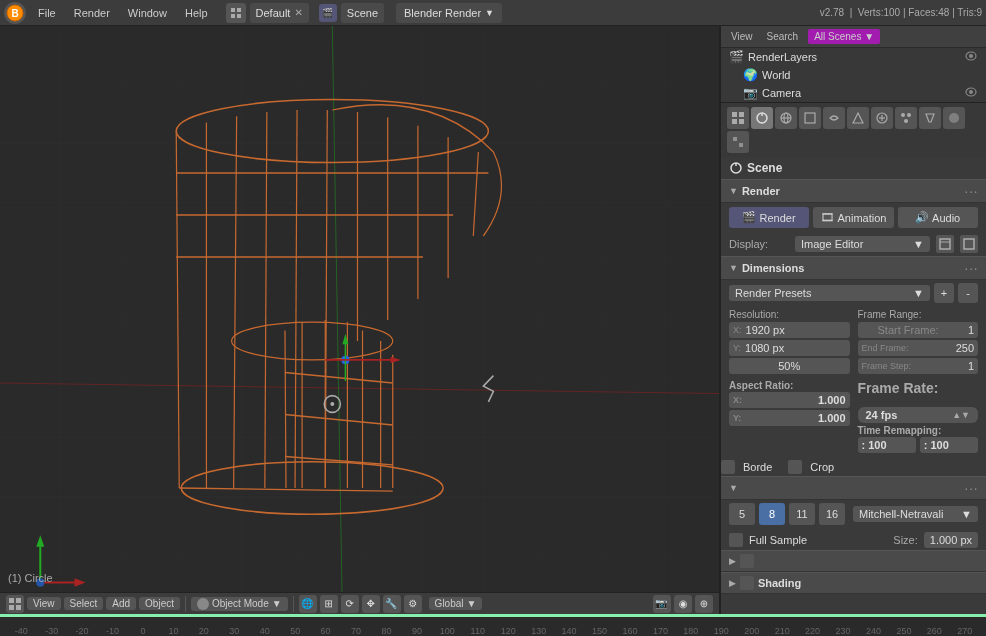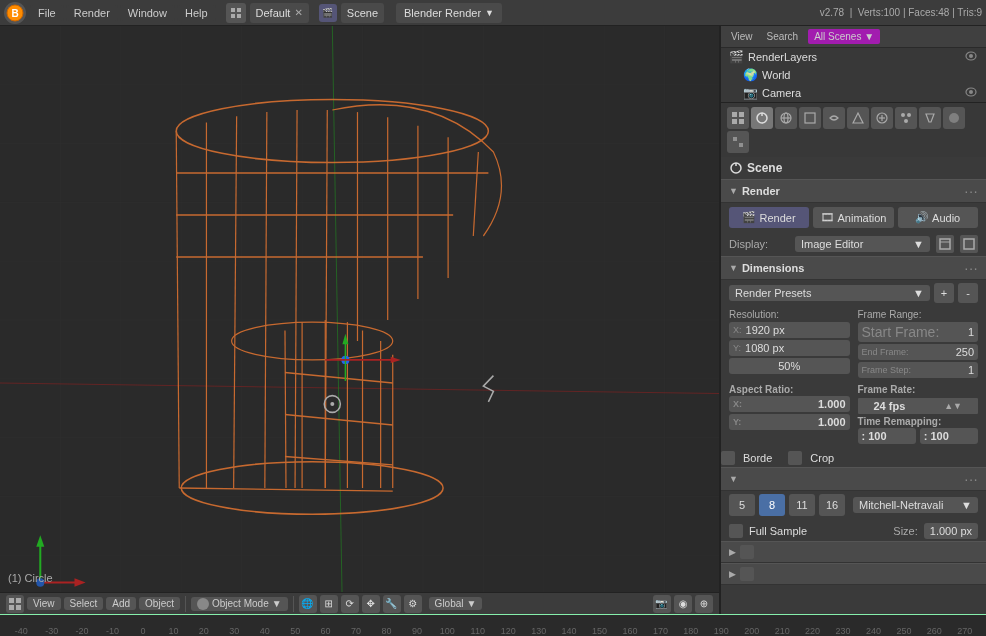--- a/index.html
+++ b/index.html
@@ -477,21 +477,21 @@
             <span style="font-size:9px;color:#888;margin-right:4px;">Y:</span>
             <span style="font-size:11px;color:#ddd;">1080 px</span>
           </div>
           <div style="background:#555;border-radius:3px;padding:2px 4px;margin-top:2px;text-align:center;cursor:pointer;">
             <span style="font-size:11px;color:#ddd;">50%</span>
           </div>
         </div>
         <div style="flex:1;">
           <div style="font-size:10px;color:#aaa;padding:1px 0;">Frame Range:</div>
           <div style="display:flex;align-items:center;background:#555;border-radius:3px;padding:2px 4px;margin-top:1px;cursor:pointer;">
-            <span style="font-size:14px;color:#888;margin-right:2px;">Start Frame:</span>
+            <span style="font-size:11px;color:#888;margin-right:2px;margin-left:16px;">Start Frame:</span>
             <span style="font-size:11px;color:#ddd;margin-left:auto;">1</span>
           </div>
           <div style="display:flex;align-items:center;background:#555;border-radius:3px;padding:2px 4px;margin-top:2px;cursor:pointer;">
             <span style="font-size:9px;color:#888;margin-right:2px;">End Frame:</span>
             <span style="font-size:11px;color:#ddd;margin-left:auto;">250</span>
           </div>
           <div style="display:flex;align-items:center;background:#555;border-radius:3px;padding:2px 4px;margin-top:2px;cursor:pointer;">
             <span style="font-size:9px;color:#888;margin-right:2px;">Frame Step:</span>
             <span style="font-size:11px;color:#ddd;margin-left:auto;">1</span>
           </div>
@@ -504,22 +504,22 @@
           <div style="display:flex;align-items:center;background:#555;border-radius:3px;padding:2px 4px;margin-top:1px;cursor:pointer;">
             <span style="font-size:9px;color:#888;">X:</span>
             <span style="font-size:11px;color:#ddd;margin-left:auto;">1.000</span>
           </div>
           <div style="display:flex;align-items:center;background:#555;border-radius:3px;padding:2px 4px;margin-top:2px;cursor:pointer;">
             <span style="font-size:9px;color:#888;">Y:</span>
             <span style="font-size:11px;color:#ddd;margin-left:auto;">1.000</span>
           </div>
         </div>
         <div style="flex:1;">
-          <div style="font-size:10px;color:#aaa;">Frame Rate:</div>
-          <div style="display:flex;align-items:center;background:#555;border-radius:1px;padding:2px 16px;margin-top:3px;cursor:pointer;">
+          <div style="font-size:14px;color:#aaa;">Frame Rate:</div>
+          <div style="display:flex;align-items:center;background:#555;border-radius:6px;padding:2px 8px;margin-top:11px;cursor:pointer;">
             <span style="font-size:11px;color:#ddd;">24 fps</span>
             <span style="font-size:9px;color:#aaa;margin-left:auto;">▲▼</span>
           </div>
           <div style="font-size:10px;color:#aaa;margin-top:2px;">Time Remapping:</div>
           <div style="display:flex;gap:4px;margin-top:1px;">
             <div style="flex:1;background:#555;border-radius:3px;padding:2px 4px;font-size:11px;color:#ddd;cursor:pointer;">: 100</div>
             <div style="flex:1;background:#555;border-radius:3px;padding:2px 4px;font-size:11px;color:#ddd;cursor:pointer;">: 100</div>
           </div>
         </div>
       </div>
@@ -563,27 +563,28 @@
       <div class="section-header">
         <span class="arrow">▶</span>
         <div class="check-box" style="width:14px;height:14px;background:#555;border-radius:2px;"></div>
       </div>
     </div>
 
     <div class="section">
       <div class="section-header">
         <span class="arrow">▶</span>
         <div class="check-box" style="width:14px;height:14px;background:#555;border-radius:2px;"></div>
+        <span class="title">Shading</span>
       </div>
     </div>
 
   </div>
 </div>
 
-<div style="height:22px;background:#2a2a2a;display:flex;align-items:center;border-top:1px solid #86efac;overflow:hidden;">
+<div style="height:22px;background:#2a2a2a;display:flex;align-items:center;border-top:3px solid #86efac;overflow:hidden;">
   <div style="display:flex;align-items:flex-end;height:100%;padding:0 6px;gap:0;overflow:hidden;width:100%;">
 
   <span style="font-size: 9px; color: rgb(102, 102, 102); flex: 1 1 0%; text-align: center;">-40</span>
       <span style="font-size: 9px; color: rgb(102, 102, 102); flex: 1 1 0%; text-align: center;">-30</span>
       <span style="font-size: 9px; color: rgb(102, 102, 102); flex: 1 1 0%; text-align: center;">-20</span>
       <span style="font-size: 9px; color: rgb(102, 102, 102); flex: 1 1 0%; text-align: center;">-10</span>
       <span style="font-size: 9px; color: rgb(102, 102, 102); flex: 1 1 0%; text-align: center;">0</span>
       <span style="font-size: 9px; color: rgb(102, 102, 102); flex: 1 1 0%; text-align: center;">10</span>
       <span style="font-size: 9px; color: rgb(102, 102, 102); flex: 1 1 0%; text-align: center;">20</span>
       <span style="font-size: 9px; color: rgb(102, 102, 102); flex: 1 1 0%; text-align: center;">30</span>

